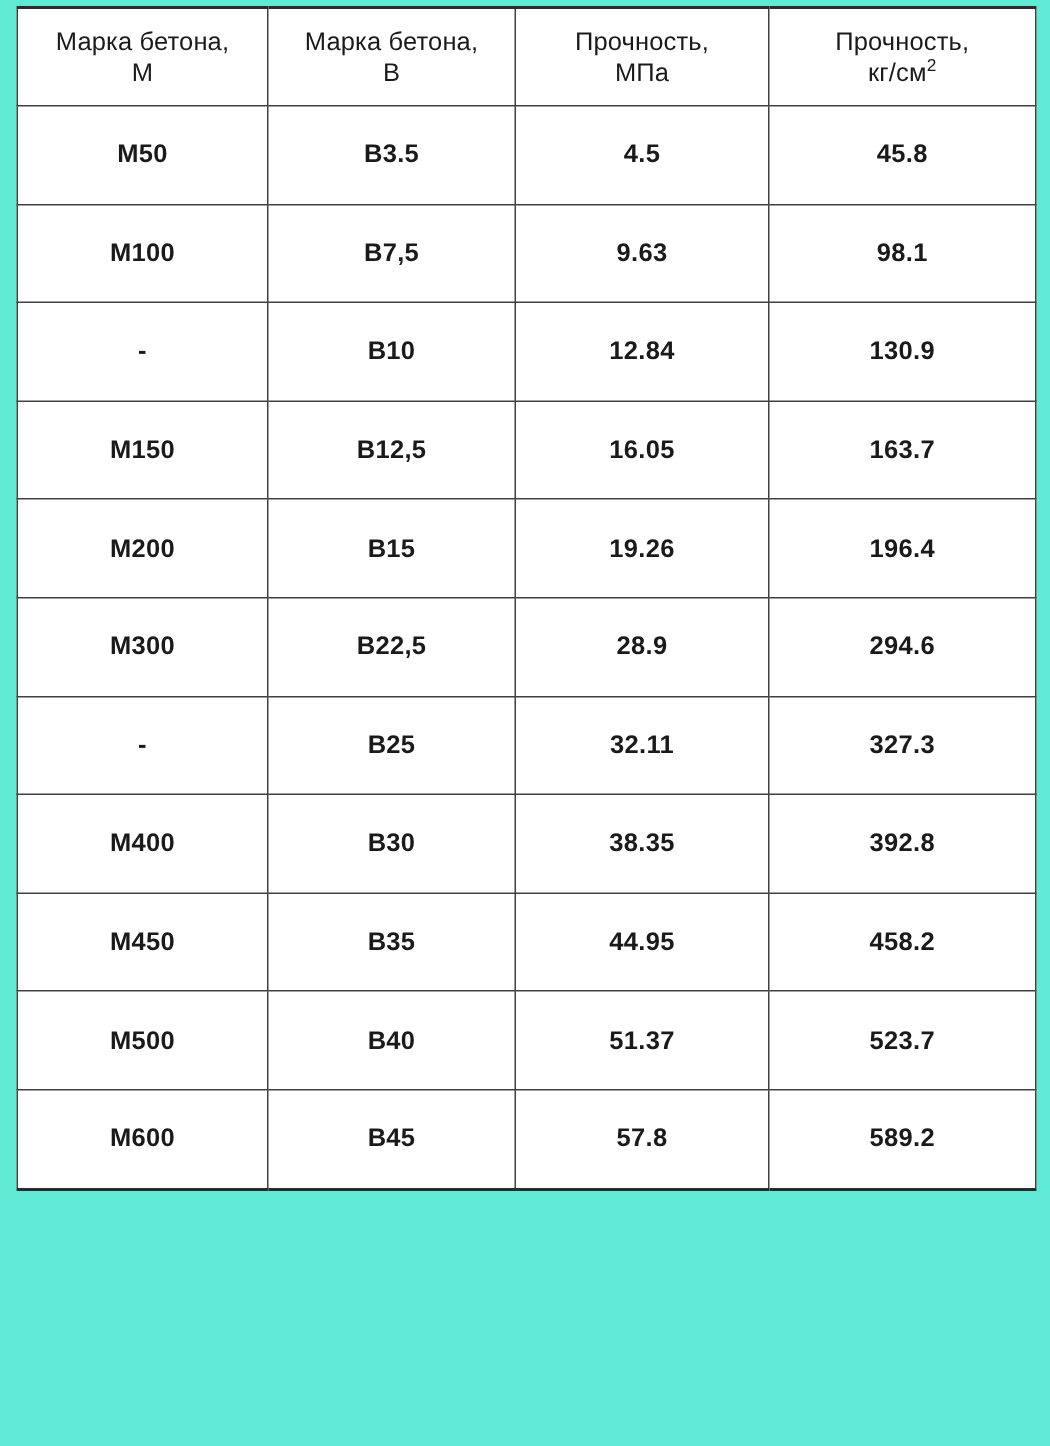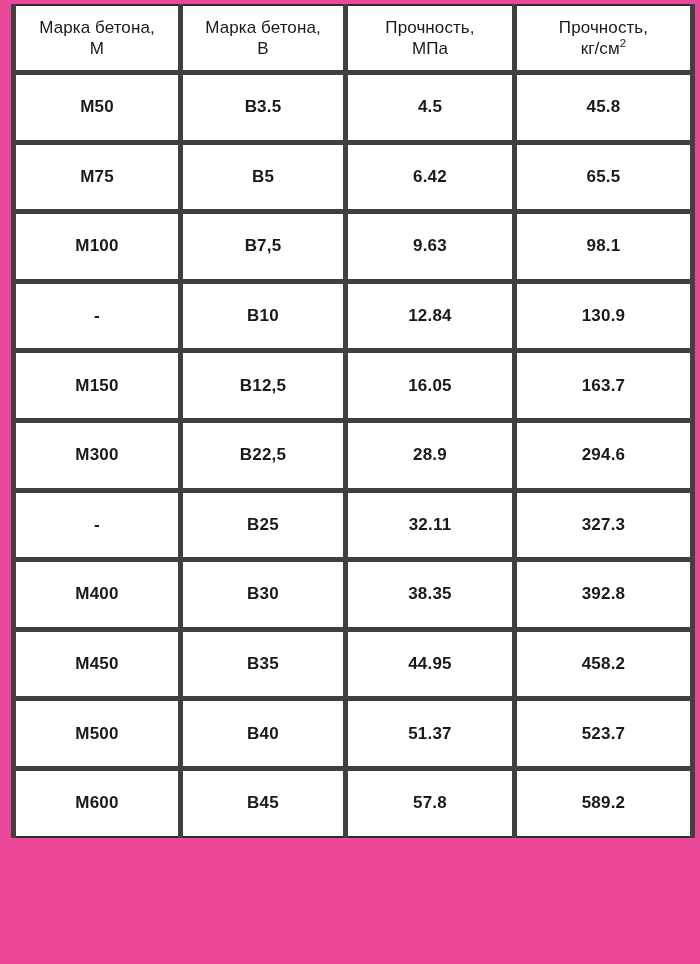--- a/index.html
+++ b/index.html
@@ -10,21 +10,21 @@
   body {
     width: 700px;
     height: 964px;
     font-family: "Liberation Sans", sans-serif;
     -webkit-font-smoothing: antialiased;
   }
   .page {
     position: relative;
     width: 700px;
     height: 964px;
-    background: #ec4899;
+    background: #5eead4;
     overflow: hidden;
   }
   .table-wrap {
     position: absolute;
     left: 11px;
     top: 4px;
     width: 679px;
   }
   table.concrete-table {
     border-collapse: collapse;
@@ -32,21 +32,21 @@
     width: 679px;
     background: #ffffff;
   }
   table.concrete-table col.c1 { width: 167px; }
   table.concrete-table col.c2 { width: 165px; }
   table.concrete-table col.c3 { width: 169px; }
   table.concrete-table col.c4 { width: 178px; }
 
   table.concrete-table th,
   table.concrete-table td {
-    border: 5px solid #404040;
+    border: 1px solid #404040;
     text-align: center;
     vertical-align: middle;
     color: #1a1a1a;
     padding: 0;
   }
   table.concrete-table thead th {
     height: 64px;
     font-weight: normal;
     font-size: 17px;
     line-height: 21px;
@@ -109,42 +109,42 @@
         </tr>
       </thead>
       <tbody id="table-body">
           <tr>
             <td>М50</td>
             <td>В3.5</td>
             <td>4.5</td>
             <td>45.8</td>
           </tr>
           <tr>
-            <td>М75</td>
-            <td>В5</td>
-            <td>6.42</td>
-            <td>65.5</td>
-          </tr>
-          <tr>
             <td>М100</td>
             <td>В7,5</td>
             <td>9.63</td>
             <td>98.1</td>
           </tr>
           <tr>
             <td>-</td>
             <td>В10</td>
             <td>12.84</td>
             <td>130.9</td>
           </tr>
           <tr>
             <td>М150</td>
             <td>В12,5</td>
             <td>16.05</td>
             <td>163.7</td>
+          </tr>
+          <tr>
+            <td>М200</td>
+            <td>В15</td>
+            <td>19.26</td>
+            <td>196.4</td>
           </tr>
           <tr>
             <td>М300</td>
             <td>В22,5</td>
             <td>28.9</td>
             <td>294.6</td>
           </tr>
           <tr>
             <td>-</td>
             <td>В25</td>

